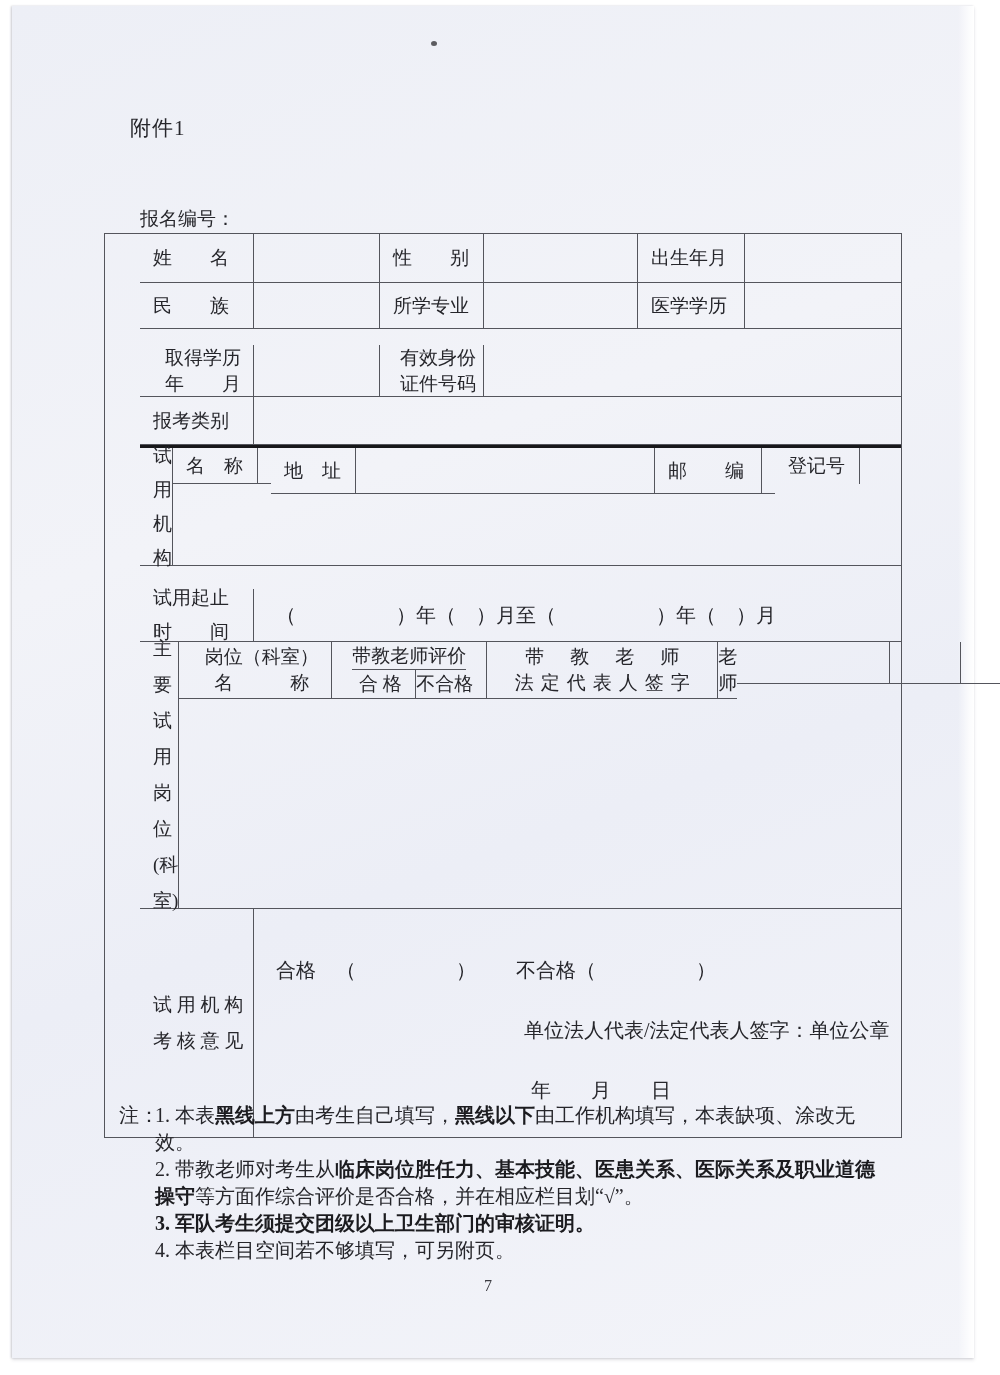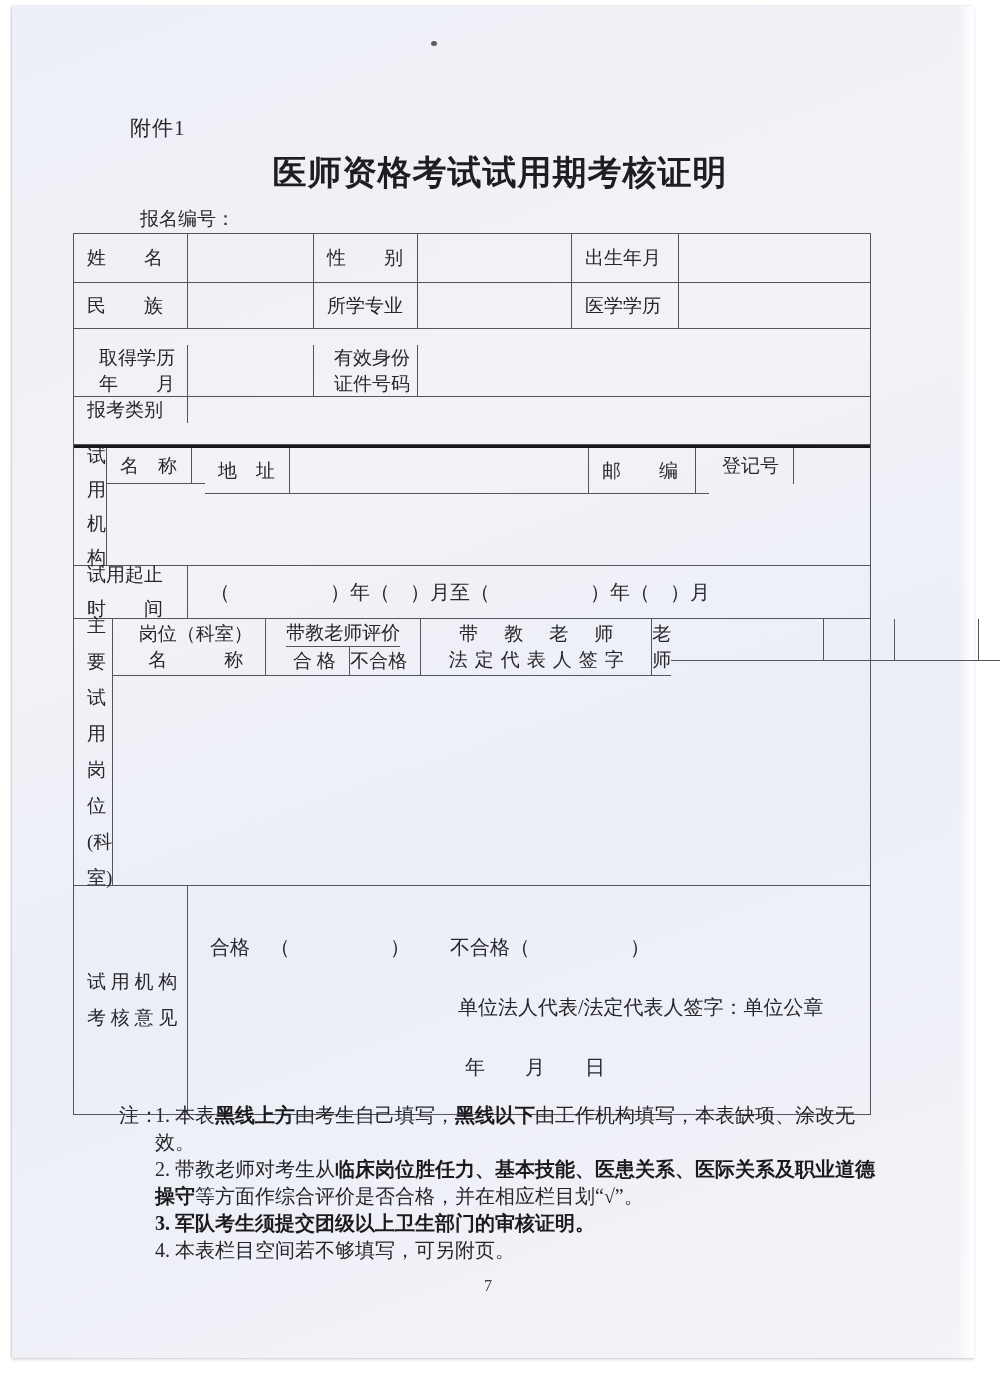--- a/index.html
+++ b/index.html
@@ -31,39 +31,40 @@
   }
   .attachment{position:absolute;left:130px;top:114px;font-size:21px;letter-spacing:1px;}
   .doc-title{
     position:absolute;left:0;top:150px;width:1000px;text-align:center;
     font-size:34px;font-weight:bold;letter-spacing:1px;color:#1d1d22;
   }
   .regno{position:absolute;left:140px;top:206px;font-size:19px;}
 
   
   .tbl{
-    position:absolute;left:73px;top:233px;width:798px;
+    position:absolute;left:104px;top:233px;width:798px;
     border:1px solid var(--line);
     box-sizing:border-box;
     font-size:19px;
+    padding-left:35px;
   }
   .row{display:flex;border-bottom:1px solid var(--line);box-sizing:border-box;}
   .cell{
     box-sizing:border-box;border-right:1px solid var(--line);
     display:flex;align-items:center;padding-left:13px;
     color:var(--ink);overflow:hidden;
   }
   .row .cell:last-child{border-right:none;}
   .two{display:flex;flex-direction:column;justify-content:center;line-height:26px;}
   .w114{width:114px;} .w126{width:126px;} .w104{width:104px;} .w154{width:154px;}
   .w107{width:107px;} .w85{width:85px;}  .w299{width:299px;} .w153{width:153px;}
   .w155{width:155px;} .w231{width:231px;} .w71{width:71px;}  .w84{width:84px;}
   .grow{flex:1;}
-  .h49{height:49px;} .h46{height:46px;} .h52{height:52px;margin-top:16px;} .h48{height:48px;flex-direction:column;}
-  .h36{height:36px;} .h53{height:53px;} .h57{height:57px;} .h42{height:42px;}
+  .h49{height:49px;} .h46{height:46px;} .h52{height:52px;margin-top:16px;} .h48{height:48px;}
+  .h36{height:36px;} .h53{height:53px;margin-top:23px;} .h57{height:57px;} .h42{height:42px;}
   .h118{height:118px;} .h267{height:267px;} .h228{height:228px;}
 
   .thick{height:3px;background:#17171a;border-bottom:none;}
 
   .span-col{
     box-sizing:border-box;border-right:1px solid var(--line);
     display:flex;flex-direction:column;justify-content:center;
     padding-left:13px;line-height:34px;
   }
   .stack{flex:1;display:flex;flex-direction:row;justify-content:space-between;}
@@ -109,21 +110,20 @@
 </style>
 </head>
 <body>
 
 <div class="page">
   <div class="paper"></div>
   <div class="edge-shade"></div>
   <div class="dot"></div>
 
   <div class="attachment">附件1</div>
-  <div class="doc-title">医师资格考试试用期考核证明</div>
   <div class="regno">报名编号：</div>
 
   <div class="tbl">
 
     <div class="row h49">
       <div class="cell w114">姓　　名</div>
       <div class="cell w126"></div>
       <div class="cell w104">性　　别</div>
       <div class="cell w154"></div>
       <div class="cell w107">出生年月</div>

